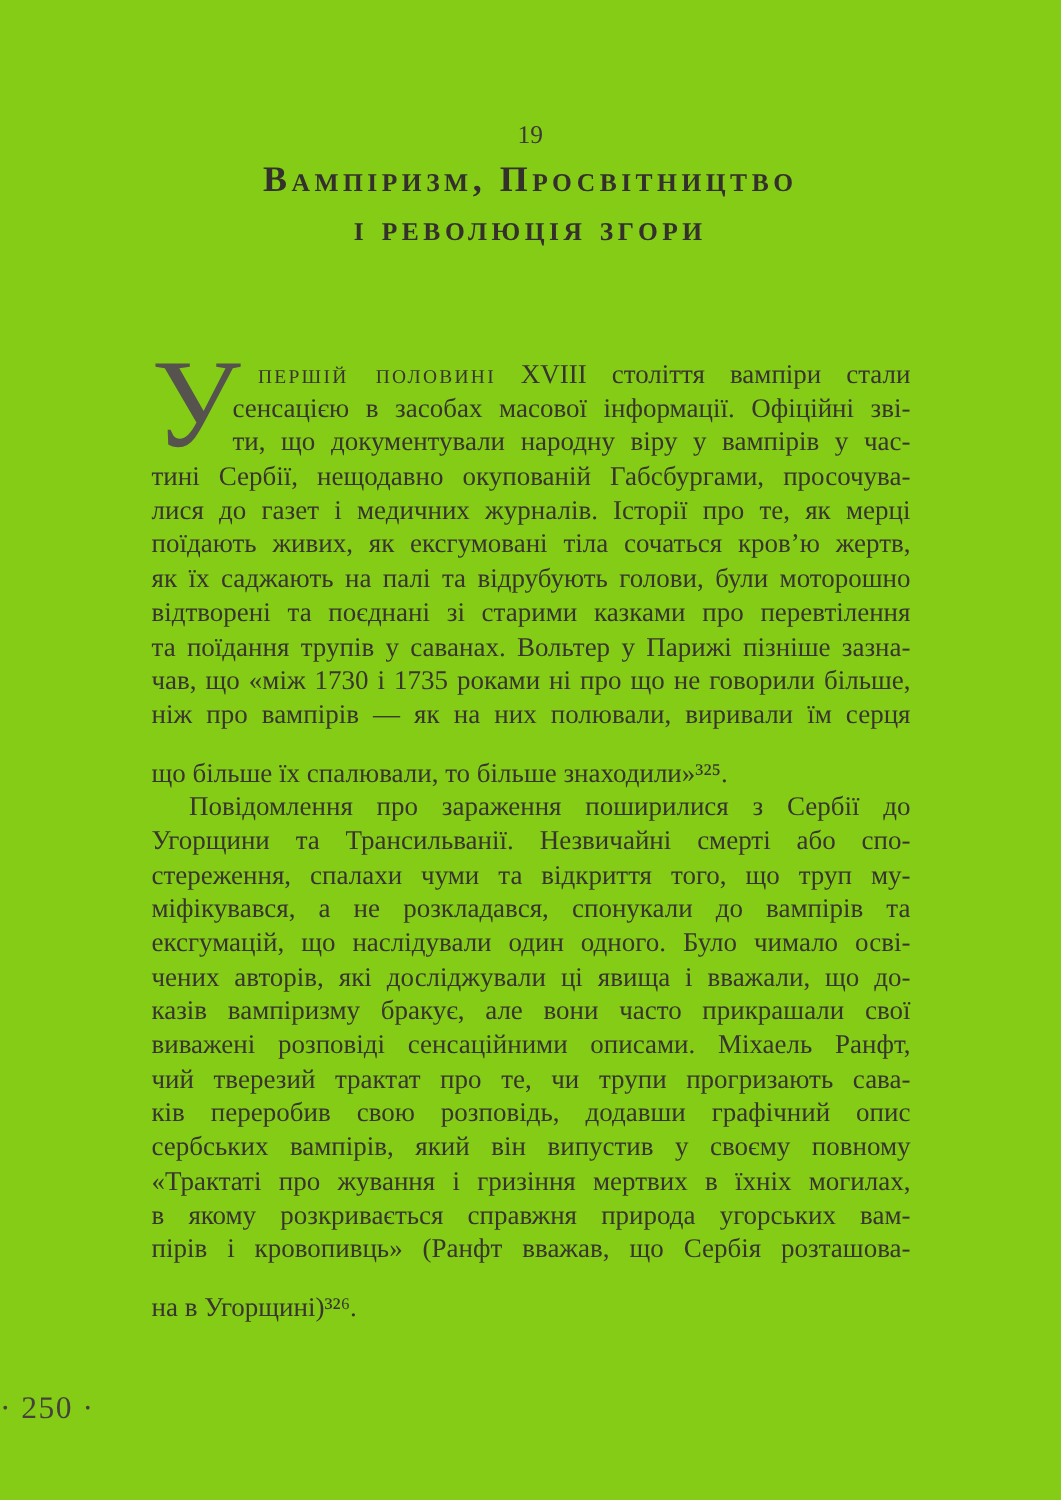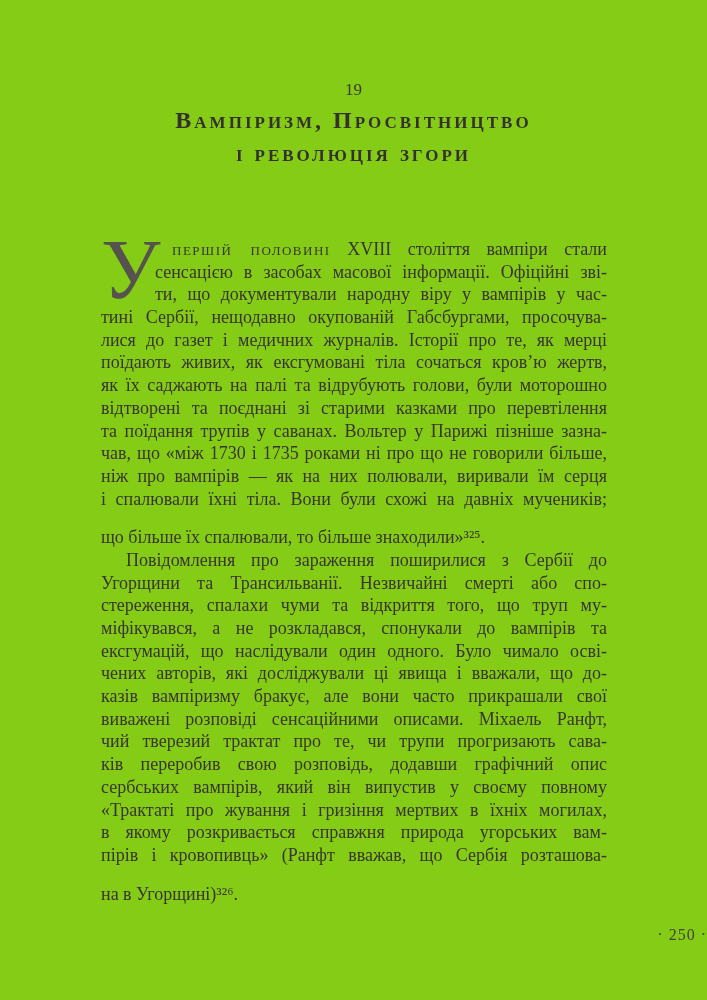--- a/index.html
+++ b/index.html
@@ -81,22 +81,22 @@
   }
   .sc {
     font-variant: small-caps;
     letter-spacing: 1.5px;
   }
   .page-number {
     position: absolute;
     top: 926px;
     left: 0;
     width: 100%;
-    text-align: right;
-    font-size: 16px;
+    text-align: left;
+    font-size: 21px;
     letter-spacing: 1px;
     color: #45423c;
   }
 </style>
 </head>
 <body>
 
 <div class="page">
 
   <div class="chapter-number">19</div>
@@ -116,21 +116,20 @@
       <div class="line">сенсацією в засобах масової інформації. Офіційні зві-</div>
       <div class="line">ти, що документували народну віру у вампірів у час-</div>
       <div class="line">тині Сербії, нещодавно окупованій Габсбургами, просочува-</div>
       <div class="line">лися до газет і медичних журналів. Історії про те, як мерці</div>
       <div class="line">поїдають живих, як ексгумовані тіла сочаться кров’ю жертв,</div>
       <div class="line">як їх саджають на палі та відрубують голови, були моторошно</div>
       <div class="line">відтворені та поєднані зі старими казками про перевтілення</div>
       <div class="line">та поїдання трупів у саванах. Вольтер у Парижі пізніше зазна-</div>
       <div class="line">чав, що «між 1730 і 1735 роками ні про що не говорили більше,</div>
       <div class="line">ніж про вампірів — як на них полювали, виривали їм серця</div>
-      <div class="line">і спалювали їхні тіла. Вони були схожі на давніх мучеників;</div>
       <div class="line last">що більше їх спалювали, то більше знаходили»³²⁵.</div>
     </section>
 
     <section class="paragraph">
       <div class="line indent">Повідомлення про зараження поширилися з Сербії до</div>
       <div class="line">Угорщини та Трансильванії. Незвичайні смерті або спо-</div>
       <div class="line">стереження, спалахи чуми та відкриття того, що труп му-</div>
       <div class="line">міфікувався, а не розкладався, спонукали до вампірів та</div>
       <div class="line">ексгумацій, що наслідували один одного. Було чимало осві-</div>
       <div class="line">чених авторів, які досліджували ці явища і вважали, що до-</div>

